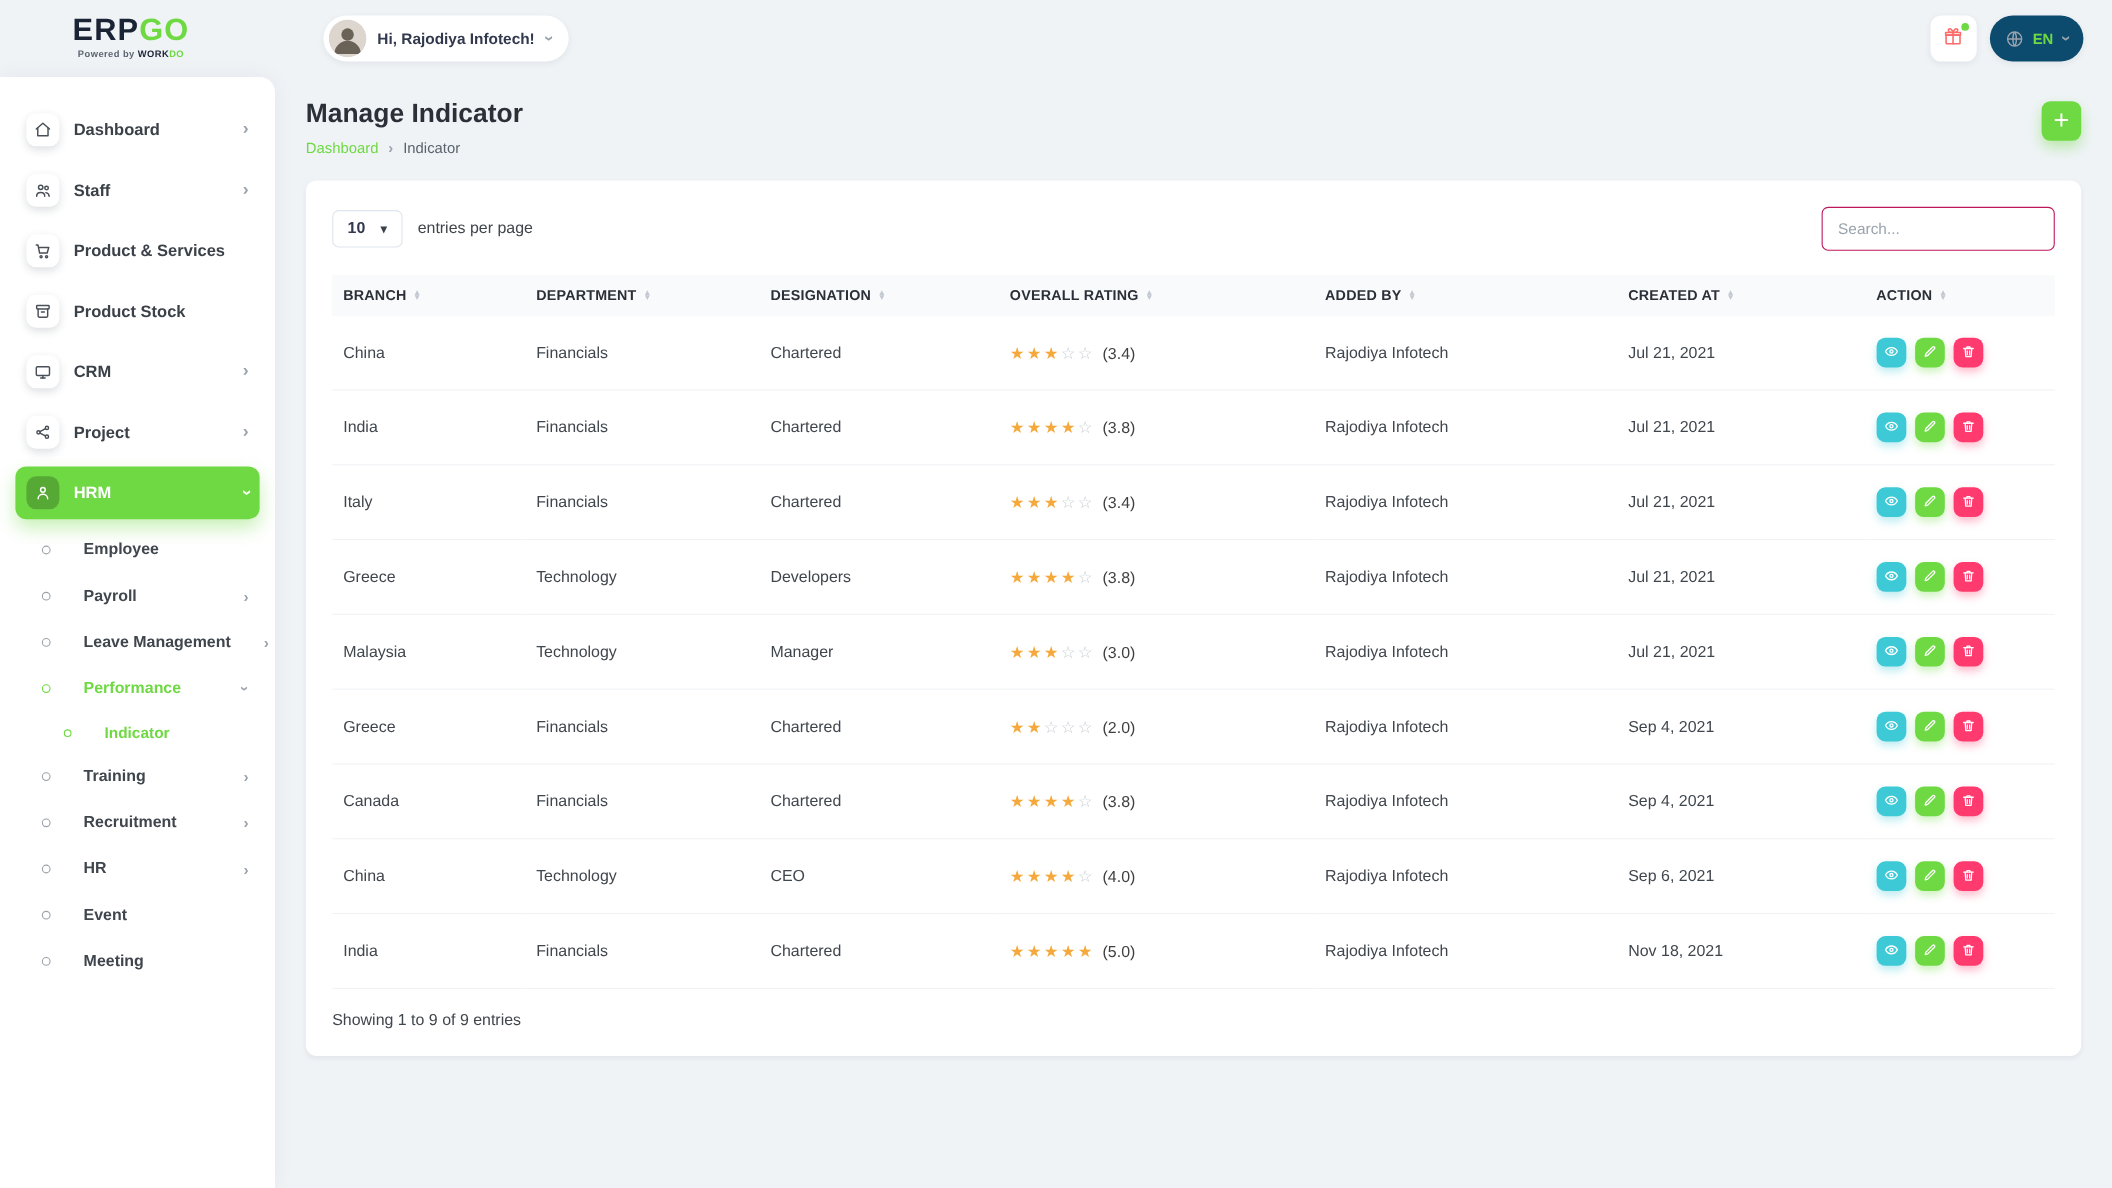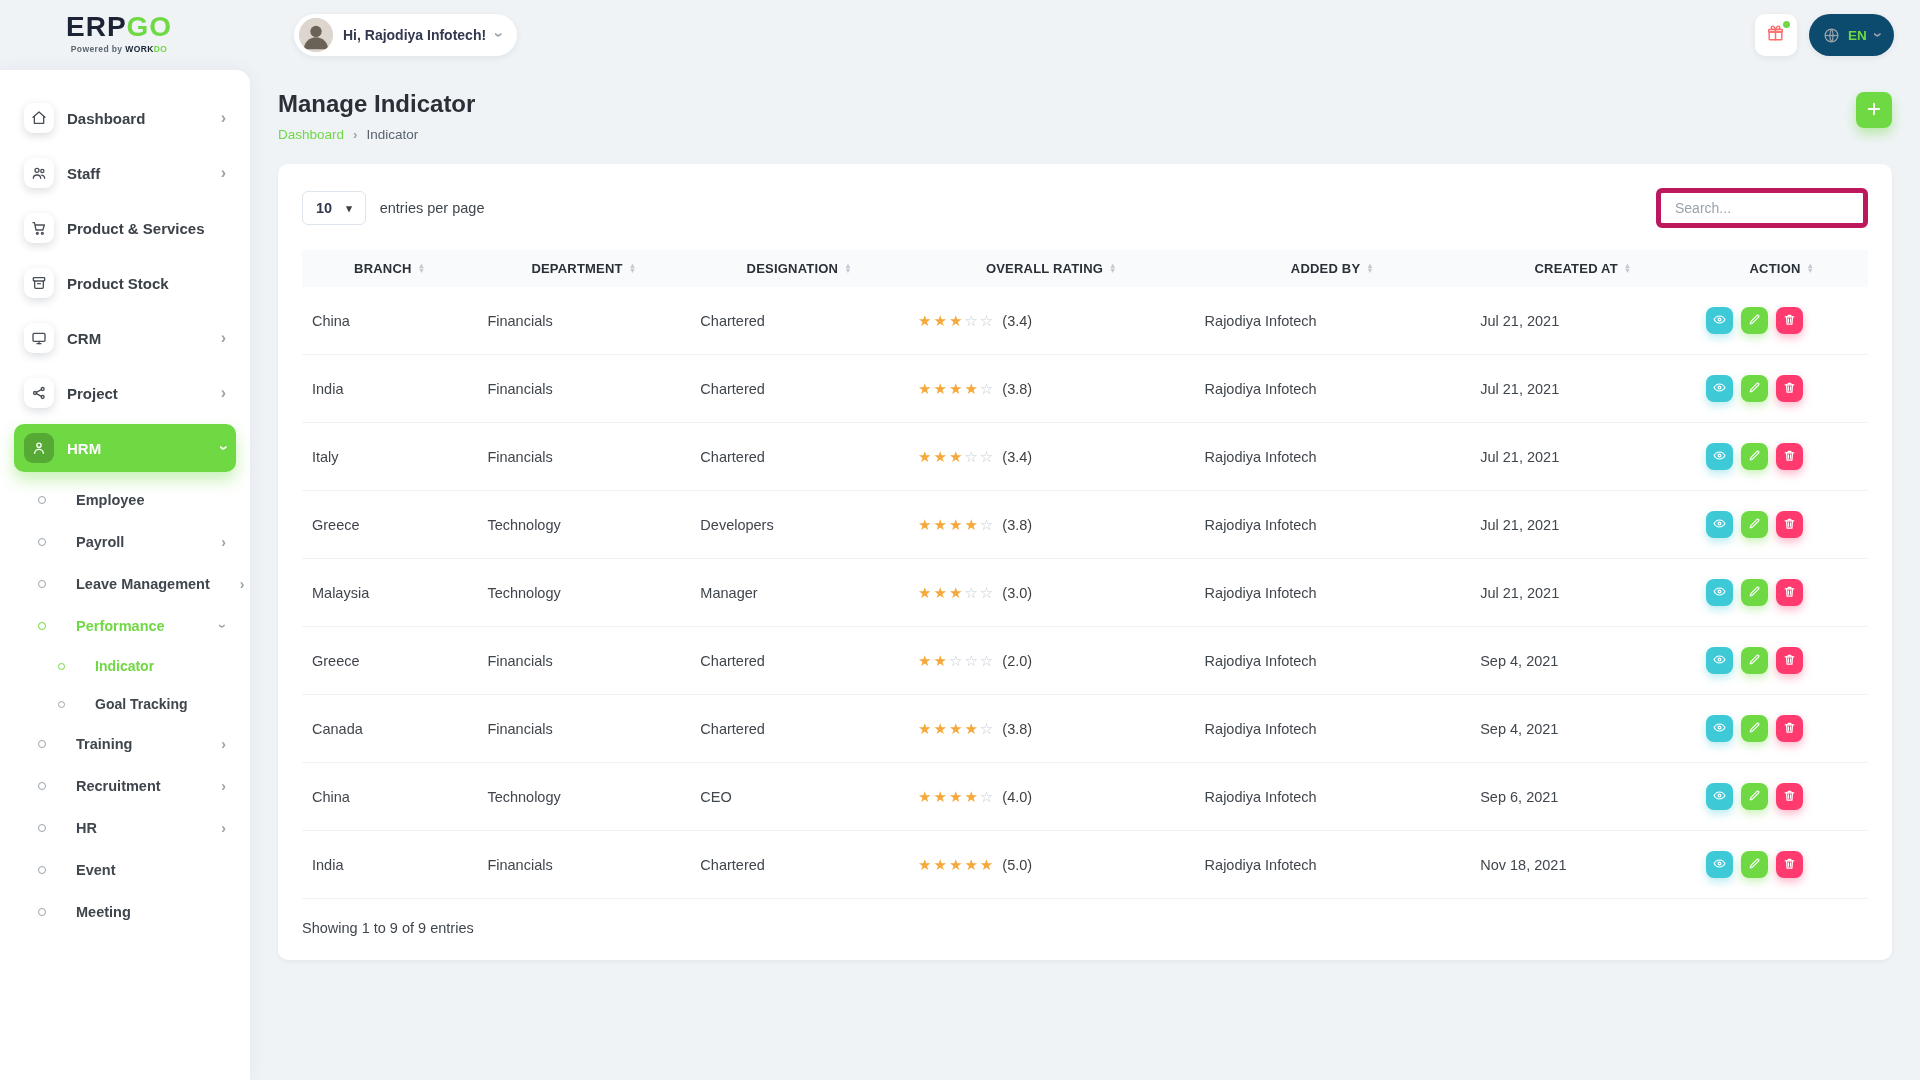--- a/index.html
+++ b/index.html
@@ -97,28 +97,28 @@
   }
   .controls { display: flex; justify-content: space-between; align-items: center; }
   .entries { display: flex; align-items: center; gap: 14px; }
   .select-box {
     display: flex; align-items: center; gap: 14px; border: 1px solid #dfe5ec; border-radius: 6px;
     padding: 8px 13px; font-size: 14.5px; color: #32394e; background: #fff; cursor: pointer; font-weight: 600;
   }
   .caret { font-size: 11px; color: #3b4148; }
   .entries-label { font-size: 14.5px; color: #40464d; }
   .search-input {
-    width: 212px; height: 40px; border: 5px solid #be185d; border-radius: 6px; padding: 0 14px;
+    width: 212px; height: 40px; border: 1px solid #be185d; border-radius: 6px; padding: 0 14px;
     font-size: 14px; color: #c2410c; font-family: inherit; outline: none; background: #fff;
   }
   .search-input::placeholder { color: #9aa3ac; }
 
   table { width: 100%; border-collapse: collapse; margin-top: 22px; }
   thead th { background: #f9fafb; text-align: left; font-size: 13px; font-weight: 700; color: #2b3038; padding: 11px 10px; letter-spacing: .2px; }
-  .th-inner { display: flex; align-items: center; justify-content: center; gap: 6px; }
+  .th-inner { display: flex; align-items: center; justify-content: flex-start; gap: 6px; }
   .sort { display: flex; flex-direction: column; line-height: .62; font-size: 7.5px; color: #c2c9d1; }
   tbody td { padding: 20px 10px; font-size: 14.5px; color: #40464d; border-bottom: 1px solid #f0f2f5; }
   .stars { letter-spacing: 2px; font-size: 15px; margin-right: 7px; }
   .star.on { color: #f5a93c; }
   .star.off { color: #c8cdd4; }
   .rating-label { color: #404040; }
   .actions { display: flex; gap: 8px; }
   .act {
     width: 27px; height: 27px; border: none; border-radius: 8px; display: flex;
     align-items: center; justify-content: center; color: #fff; cursor: pointer;
@@ -286,24 +286,20 @@
       <span class="sub-label">Performance</span>
       <span class="chev-glyph down">›</span>
     </div>
 
     <div class="sub-item subsub active">
       <span class="bullet"></span>
       <span class="sub-label">Indicator</span>
     </div>
 
 
-    <div class="sub-item subsub">
-      <span class="bullet"></span>
-      <span class="sub-label">Goal Tracking</span>
-    </div>
 
     <div class="sub-item">
       <span class="bullet"></span>
       <span class="sub-label">Training</span>
       <span class="chev-glyph">›</span>
     </div>
 
     <div class="sub-item">
       <span class="bullet"></span>
       <span class="sub-label">Recruitment</span>

